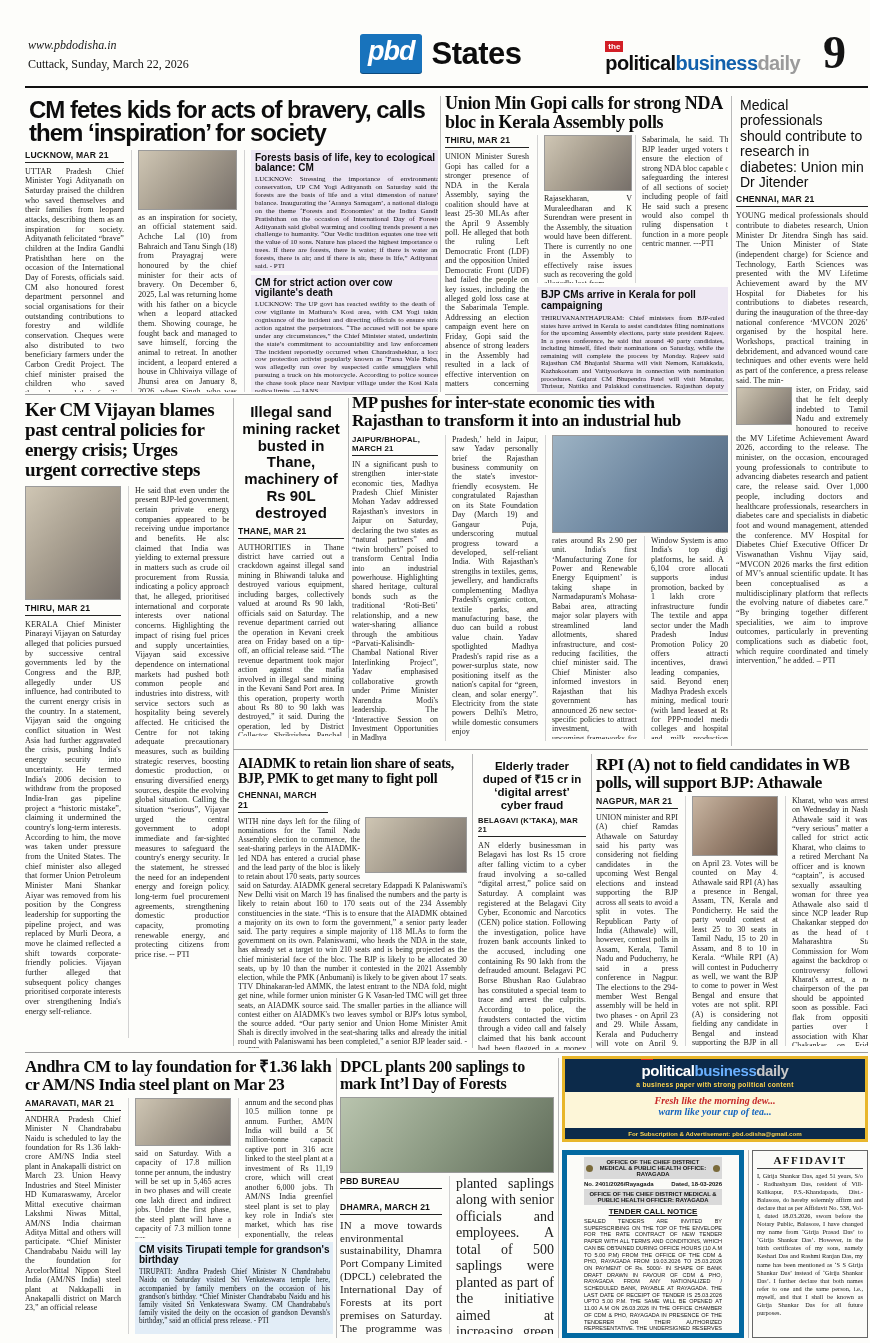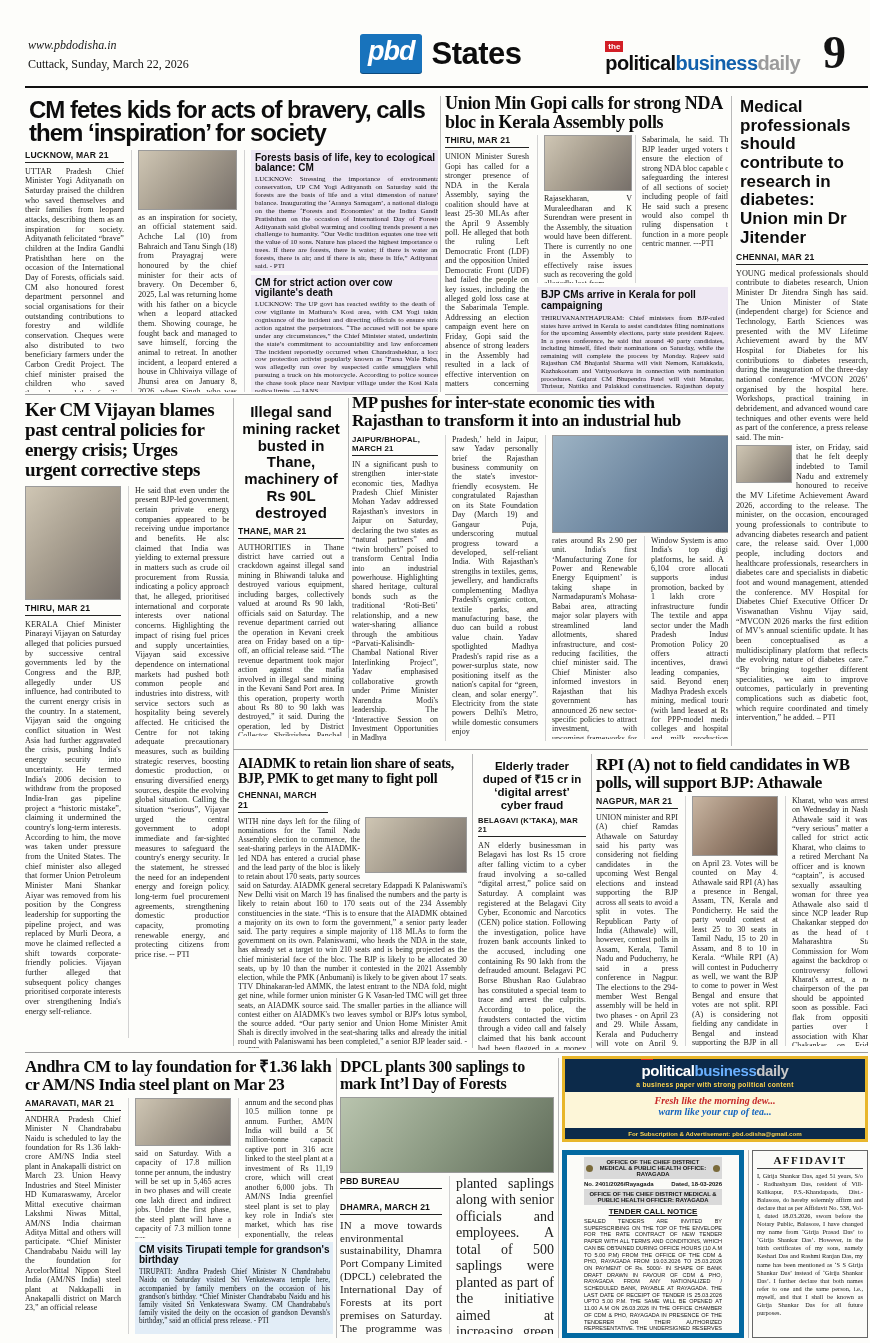--- a/index.html
+++ b/index.html
@@ -125,21 +125,21 @@
         <div class="bt" style="font-size:8px">Sabarimala, he said. The BJP leader urged voters to ensure the election of a strong NDA bloc capable of safeguarding the interests of all sections of society, including people of faith. He said such a presence would also compel the ruling dispensation to function in a more people-centric manner. ---PTI</div>
       </div>
       <div class="subbox" style="position:absolute;left:92px;top:152px;width:183px;height:100px;background:#eee8f3">
         <div class="subtitle">BJP CMs arrive in Kerala for poll campaigning</div>
         <div class="subbody" style="font-size:6.7px">THIRUVANANTHAPURAM: Chief ministers from BJP-ruled states have arrived in Kerala to assist candidates filing nominations for the upcoming Assembly elections, party state president Rajeev. In a press conference, he said that around 40 party candidates, including himself, filed their nominations on Saturday, while the remaining will complete the process by Monday. Rajeev said Rajasthan CM Bhajanlal Sharma will visit Nemom, Kattakkada, Kazhakootam and Vattiyoorkavu in connection with nomination procedures. Gujarat CM Bhupendra Patel will visit Manalur, Thrissur, Nattika and Palakkad constituencies. Rajasthan deputy CM Prem Chand Bairwa is scheduled to visit Elathur and Balussery, while Union Minister Arjun Ram Meghwal will be present in Kanjirappally and Poonjar. Raising concerns over the recent fire at the Thiruvananthapuram Medical College, he alleged that five deaths linked to the incident were covered up by the state government. -PTI</div>
       </div>
     </div>
   </div>
 
   <div class="art" style="left:736px;top:94px;width:132px;height:650px">
-    <h1 class="hl-sans" style="font-size:17px;line-height:1.1;font-weight:700">Medical professionals should contribute to research in diabetes: Union min Dr Jitender</h1>
+    <h1 class="hl-sans" style="font-size:14px;line-height:1.1;font-weight:400">Medical professionals should contribute to research in diabetes: Union min Dr Jitender</h1>
     <div class="dl" style="margin-top:3px">CHENNAI, MAR 21</div>
     <div class="bt" style="font-size:8.2px">YOUNG medical professionals should contribute to diabetes research, Union Minister Dr Jitendra Singh has said. The Union Minister of State (independent charge) for Science and Technology, Earth Sciences was presented with the MV Lifetime Achievement award by the MV Hospital for Diabetes for his contributions to diabetes research, during the inauguration of the three-day national conference ‘MVCON 2026’ organised by the hospital here. Workshops, practical training in debridement, and advanced wound care techniques and other events were held as part of the conference, a press release said. The min-</div>
     <div class="photo" style="float:left;width:54px;height:36px;margin:2px 4px 1px 0"></div>
     <div class="bt" style="font-size:8.2px">ister, on Friday, said that he felt deeply indebted to Tamil Nadu and extremely honoured to receive the MV Lifetime Achievement Award 2026, according to the release. The minister, on the occasion, encouraged young professionals to contribute to advancing diabetes research and patient care, the release said. Over 1,000 people, including doctors and healthcare professionals, researchers in diabetes care and specialists in diabetic foot and wound management, attended the conference. MV Hospital for Diabetes Chief Executive Officer Dr Viswanathan Vishnu Vijay said, “MVCON 2026 marks the first edition of MV’s annual scientific update. It has been conceptualised as a multidisciplinary platform that reflects the evolving nature of diabetes care.” “By bringing together different specialities, we aim to improve outcomes, particularly in preventing complications such as diabetic foot, which require coordinated and timely intervention,” he added. – PTI</div>
   </div>
 
   <div class="art" style="left:25px;top:400px;width:204px;height:646px">
     <h1 class="hl-serif" style="font-size:19px;line-height:1.05;letter-spacing:-.4px">Ker CM Vijayan blames past central policies for energy crisis; Urges urgent corrective steps</h1>
     <div class="row" style="margin-top:6px;height:552px">
       <div class="acol" style="width:96px">
@@ -234,21 +234,21 @@
         </div>
         <div class="subbox blue" style="margin-top:4px;height:88px">
           <div class="subtitle">CM visits Tirupati temple for grandson's birthday</div>
           <div class="subbody" style="font-size:7.2px">TIRUPATI: Andhra Pradesh Chief Minister N Chandrababu Naidu on Saturday visited Sri Venkateswara temple here, accompanied by family members on the occasion of his grandson's birthday. “Chief Minister Chandrababu Naidu and his family visited Sri Venkateswara Swamy. CM Chandrababu's family visited the deity on the occasion of grandson Devansh's birthday,” said an official press release. - PTI</div>
         </div>
       </div>
     </div>
   </div>
 
   <div class="art" style="left:340px;top:1058px;width:214px;height:280px">
-    <h1 class="hl-serif" style="font-size:16px;line-height:1.08;letter-spacing:-.3px">DPCL plants 300 saplings to mark Int’l Day of Forests</h1>
+    <h1 class="hl-serif" style="font-size:16px;line-height:1.08;letter-spacing:-.3px">DPCL plants 200 saplings to mark Int’l Day of Forests</h1>
     <div class="photo" style="height:74px;margin-top:4px;background:linear-gradient(130deg,#b9c4ae 0%,#8c9a83 50%,#5f6b59 100%)"></div>
     <div class="row" style="height:158px">
       <div class="acol" style="width:102px">
         <div class="dl" style="margin-bottom:13px">PBD BUREAU</div>
         <div class="dl">DHAMRA, MARCH 21</div>
         <div class="bt" style="font-size:11px">IN a move towards environmental sustainability, Dhamra Port Company Limited (DPCL) celebrated the International Day of Forests at its port premises on Saturday. The programme was graced by Chief Executive Officer Devendra Thakar, who</div>
       </div>
       <div class="acol" style="width:98px">
         <div class="bt" style="font-size:14px">planted saplings along with senior officials and employees. A total of 500 saplings were planted as part of the initiative aimed at increasing green cover and reducing carbon footprint. The observance aligned with the global theme “Forests and Economies”, focusing on the role of forests in supporting sustainable development.</div>
       </div>

